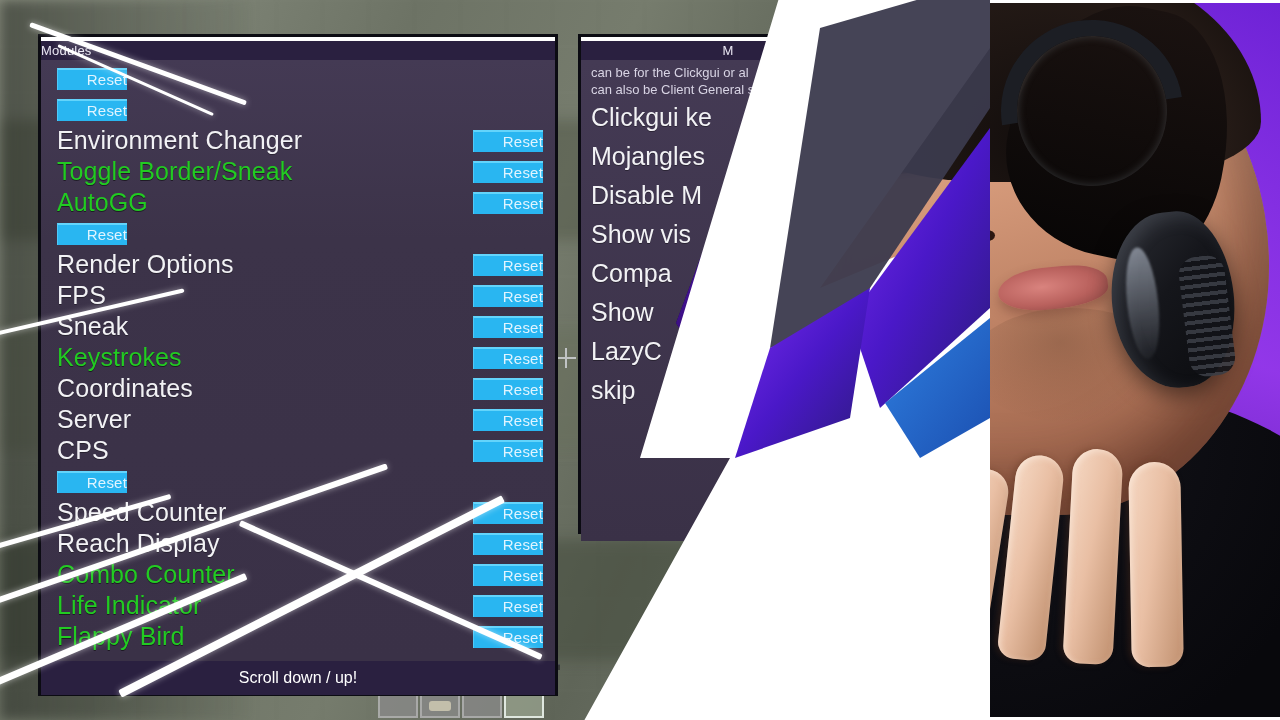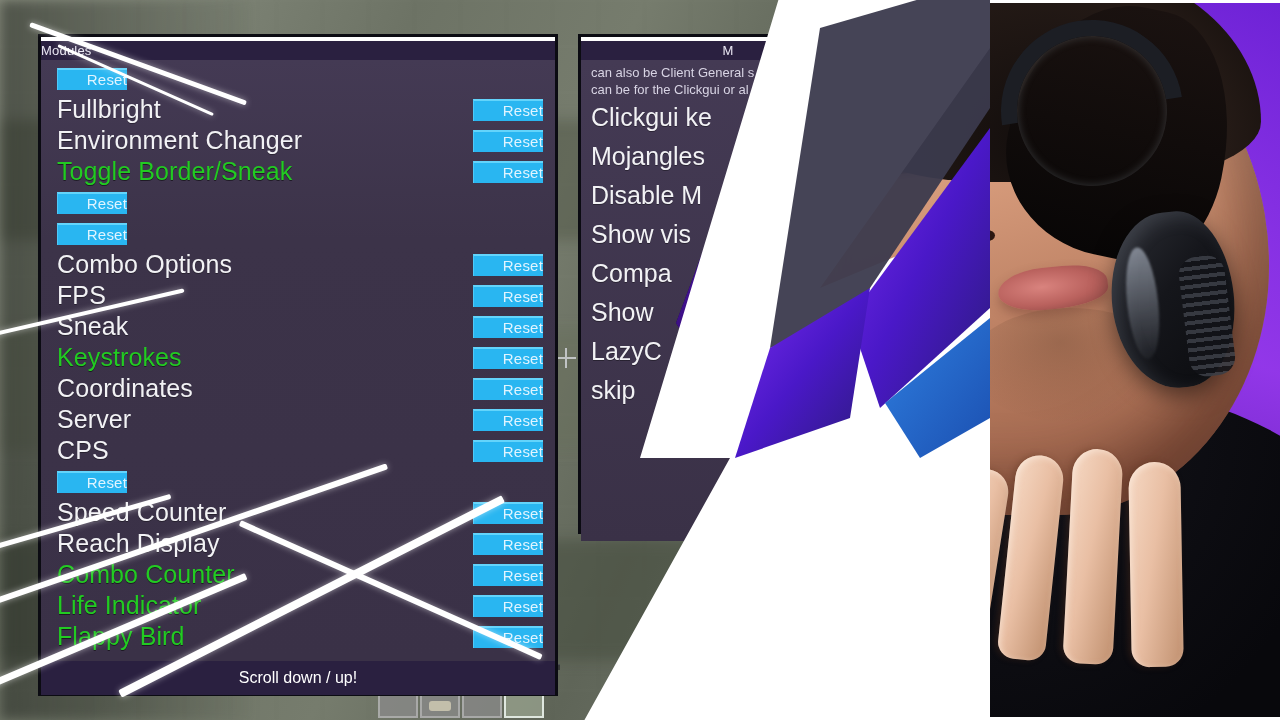--- a/index.html
+++ b/index.html
@@ -187,22 +187,22 @@
 
   <div class="crosshair">
     <i class="h"></i>
       <i class="v"></i>
   </div>
 
   <div class="gui" id="settings-window">
     <div class="topedge"></div>
     <div class="titlebar">M</div>
     <div class="body">
+      <div class="set-desc">can be for the Clickgui or al</div>
       <div class="set-desc">can also be Client General s</div>
-      <div class="set-desc">can be for the Clickgui or al</div>
       <div id="settings-rows">
           <div class="set-row">Clickgui ke</div>
           <div class="set-row">Mojangles</div>
           <div class="set-row">Disable M</div>
           <div class="set-row">Show vis</div>
           <div class="set-row">Compa</div>
           <div class="set-row">Show</div>
           <div class="set-row">LazyC</div>
           <div class="set-row">skip</div>
         </div>
@@ -211,39 +211,39 @@
 
   <div class="gui" id="modules-window">
     <div class="topedge"></div>
     <div class="titlebar">Modules</div>
     <div class="body">
       <div class="mod-list" id="mod-list">
           <div class="mod-row">
             <div class="reset-btn">Reset</div>
           </div>
           <div class="mod-row">
-            <div class="mod-label">Fullbright</div>
             <div class="reset-btn">Reset</div>
           </div>
           <div class="mod-row">
             <div class="mod-label">Environment Changer</div>
             <div class="reset-btn">Reset</div>
           </div>
           <div class="mod-row on">
             <div class="mod-label">Toggle Border/Sneak</div>
             <div class="reset-btn">Reset</div>
           </div>
           <div class="mod-row on">
-            <div class="reset-btn">Reset</div>
-          </div>
-          <div class="mod-row">
-            <div class="reset-btn">Reset</div>
-          </div>
-          <div class="mod-row">
-            <div class="mod-label">Combo Options</div>
+            <div class="mod-label">AutoGG</div>
+            <div class="reset-btn">Reset</div>
+          </div>
+          <div class="mod-row">
+            <div class="reset-btn">Reset</div>
+          </div>
+          <div class="mod-row">
+            <div class="mod-label">Render Options</div>
             <div class="reset-btn">Reset</div>
           </div>
           <div class="mod-row">
             <div class="mod-label">FPS</div>
             <div class="reset-btn">Reset</div>
           </div>
           <div class="mod-row">
             <div class="mod-label">Sneak</div>
             <div class="reset-btn">Reset</div>
           </div>

